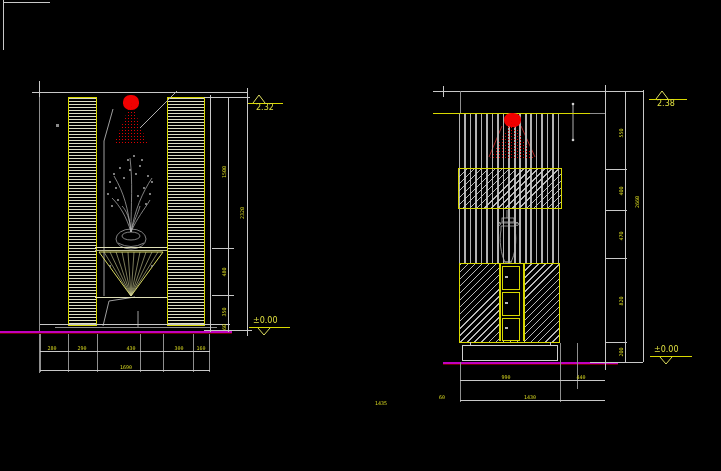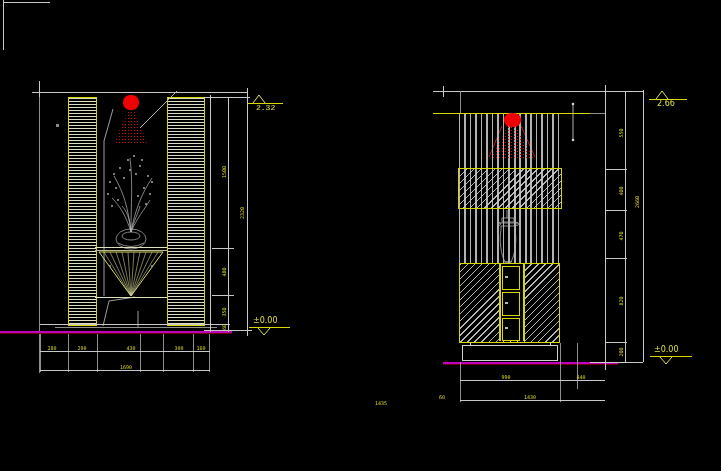--- a/index.html
+++ b/index.html
@@ -148,21 +148,21 @@
   <span class="dlv" style="left:224px;top:172px;">1500</span>
   <span class="dlv" style="left:224px;top:272px;">480</span>
   <span class="dlv" style="left:224px;top:312px;">350</span>
   <span class="dlv" style="left:224px;top:327px;">60</span>
   <span class="dlv" style="left:242px;top:213px;">2320</span>
 
   <svg style="left:252px;top:94px;" width="14" height="9" viewBox="0 0 14 9">
     <polyline points="1,9 7,1 13,9" fill="none" stroke="#e0e060" stroke-width="1"></polyline>
   </svg>
   <div class="ln h yel" style="left:248px;top:103px;width:35px;"></div>
-  <span class="elev" style="left:256px;top:104px;font-family:Liberation Mono, monospace;">2.32</span>
+  <span class="elev" style="left:256px;top:104px;">2.32</span>
 
   <span class="elev" style="left:253px;top:317px;">±0.00</span>
   <div class="ln h yel" style="left:249px;top:327px;width:41px;"></div>
   <svg style="left:257px;top:328px;" width="14" height="8" viewBox="0 0 14 8">
     <polyline points="1,0 7,7 13,0" fill="none" stroke="#e0e060" stroke-width="1"></polyline>
   </svg>
 
   <div class="ln h" style="left:433px;top:91px;width:210px;"></div>
   <div class="ln v" style="left:443px;top:86px;height:11px;"></div>
   <div class="ln v gray" style="left:460px;top:91px;height:22px;"></div>
@@ -230,21 +230,21 @@
   <span class="dlv" style="left:621px;top:191px;">400</span>
   <span class="dlv" style="left:621px;top:236px;">470</span>
   <span class="dlv" style="left:621px;top:301px;">820</span>
   <span class="dlv" style="left:621px;top:352px;">200</span>
   <span class="dlv" style="left:637px;top:202px;">2660</span>
 
   <svg style="left:655px;top:90px;" width="14" height="9" viewBox="0 0 14 9">
     <polyline points="1,9 7,1 13,9" fill="none" stroke="#e0e060" stroke-width="1"></polyline>
   </svg>
   <div class="ln h yel" style="left:649px;top:99px;width:38px;"></div>
-  <span class="elev" style="left:657px;top:100px;">2.66</span>
+  <span class="elev" style="left:657px;top:100px;">2.38</span>
 
   <span class="elev" style="left:654px;top:346px;">±0.00</span>
   <div class="ln h yel" style="left:650px;top:356px;width:42px;"></div>
   <svg style="left:659px;top:357px;" width="14" height="8" viewBox="0 0 14 8">
     <polyline points="1,0 7,7 13,0" fill="none" stroke="#e0e060" stroke-width="1"></polyline>
   </svg>
 
 </div>
 
 </body></html>

